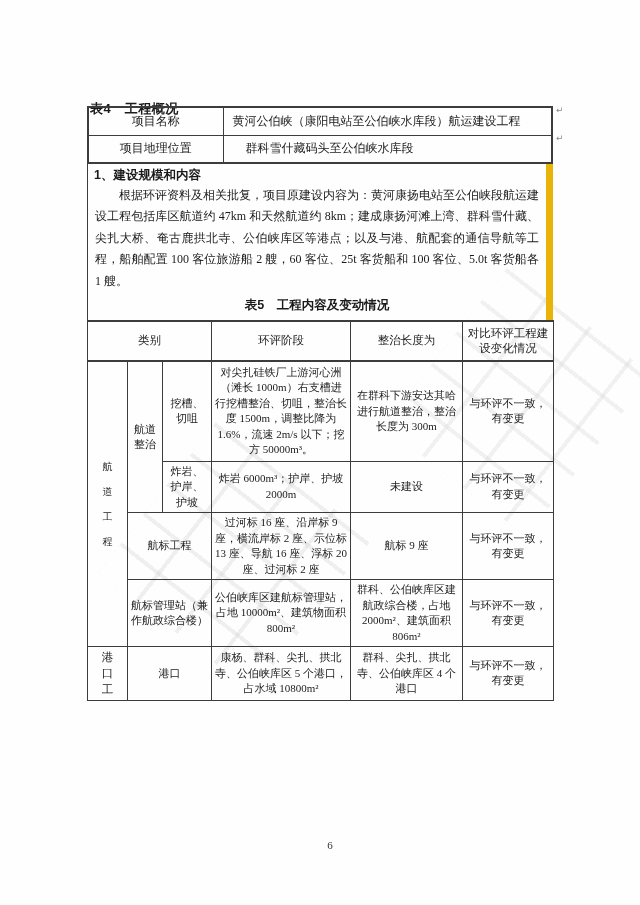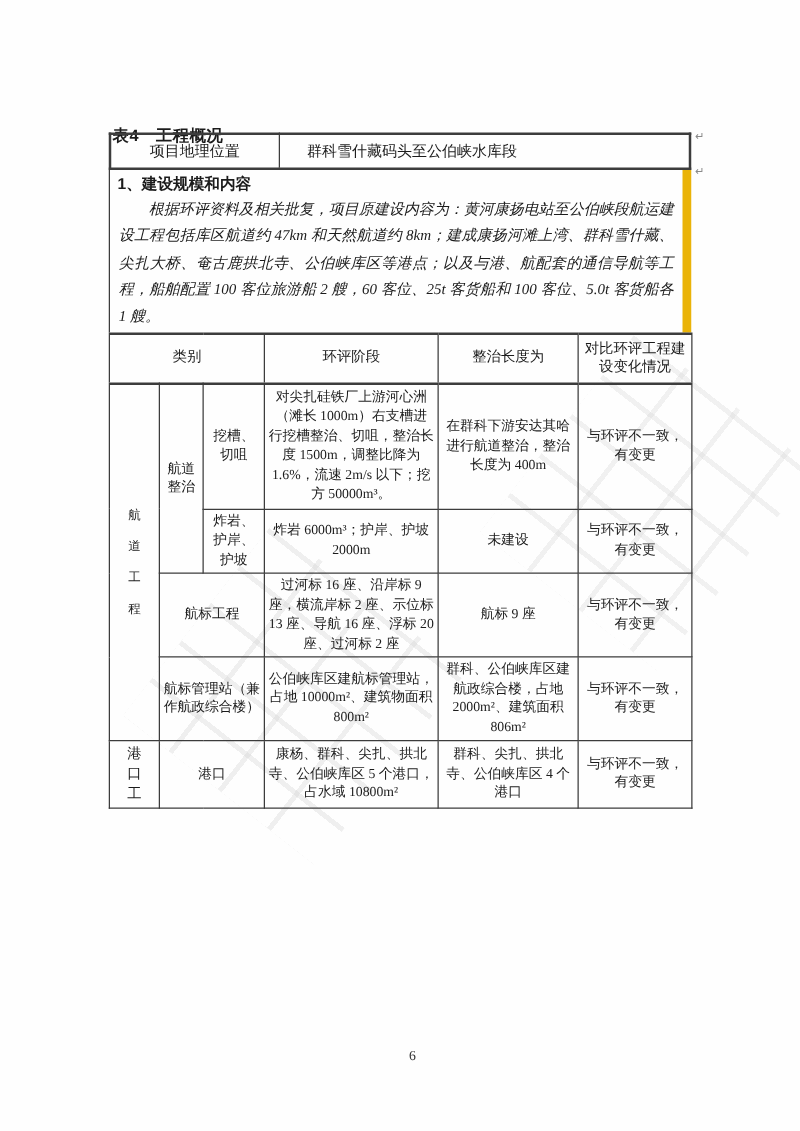--- a/index.html
+++ b/index.html
@@ -53,21 +53,21 @@
     border-left: 1px solid #3c3c3c; border-right: 7px solid #eab308;
     padding: 0 0 2px 0; width: 466px; background: transparent;
   }
   .sec-heading {
     font-family: "Liberation Sans", "DejaVu Sans", sans-serif;
     font-weight: bold; font-size: 12.5px;
     padding: 3px 6px 1px 6px; height: 21px;
   }
   .para {
     font-size: 12px; line-height: 21.4px; text-align: justify;
-    text-indent: 24px; padding: 0 7px; font-style: italic;
+    text-indent: 24px; padding: 0 7px;
   }
   .t5-title {
     text-align: center;
     font-family: "Liberation Sans", "DejaVu Sans", sans-serif;
     font-weight: bold; font-size: 12.5px;
     margin: 5px 0 2px 0; height: 19px;
   }
 
   
   .t5 { font-size: 11px; line-height: 15.5px; }
@@ -98,30 +98,35 @@
 
   <div class="t4-title">表4　工程概况</div>
 
   <span class="ret-mark rm1">↵</span>
   <span class="ret-mark rm2">↵</span>
 
   <div class="doc">
 
     <table class="t4">
       <tbody>
+          <tr>
+        <td class="lbl">项目名称</td>
+        <td class="val">黄河公伯峡（康阳电站至公伯峡水库段）航运建设工程</td>
+      </tr>
       <tr>
         <td class="lbl">项目地理位置</td>
         <td class="val val2">群科雪什藏码头至公伯峡水库段</td>
       </tr>
     </tbody>
       </table>
 
     <div class="content">
       <div class="sec-heading">1、建设规模和内容</div>
       <p class="para">根据环评资料及相关批复，项目原建设内容为：黄河康扬电站至公伯峡段航运建设工程包括库区航道约 47km 和天然航道约 8km；建成康扬河滩上湾、群科雪什藏、尖扎大桥、奄古鹿拱北寺、公伯峡库区等港点；以及与港、航配套的通信导航等工程，船舶配置 100 客位旅游船 2 艘，60 客位、25t 客货船和 100 客位、5.0t 客货船各 1 艘。</p>
+      <div class="t5-title">表5　工程内容及变动情况</div>
     </div>
 
     <table class="t5">
       <colgroup>
         <col style="width:40px">
           <col style="width:35px">
           <col style="width:49px">
         <col style="width:139px">
           <col style="width:112px">
           <col style="width:91px">
@@ -135,21 +140,21 @@
         </tr>
       </thead>
       <tbody>
         <tr>
           <td rowspan="4">
             <span class="vtext">航道工程</span>
           </td>
           <td rowspan="2">航道整治</td>
           <td style="height:100px">挖槽、切咀</td>
           <td>对尖扎硅铁厂上游河心洲（滩长 1000m）右支槽进行挖槽整治、切咀，整治长度 1500m，调整比降为 1.6%，流速 2m/s 以下；挖方 50000m³。</td>
-          <td>在群科下游安达其哈进行航道整治，整治长度为 400m</td>
+          <td>在群科下游安达其哈进行航道整治，整治长度为 300m</td>
           <td>与环评不一致，有变更</td>
         </tr>
         <tr>
           <td style="height:48px">炸岩、护岸、护坡</td>
           <td>炸岩 6000m³；护岸、护坡 2000m</td>
           <td>未建设</td>
           <td>与环评不一致，有变更</td>
         </tr>
         <tr>
           <td colspan="2" style="height:66px">航标工程</td>

